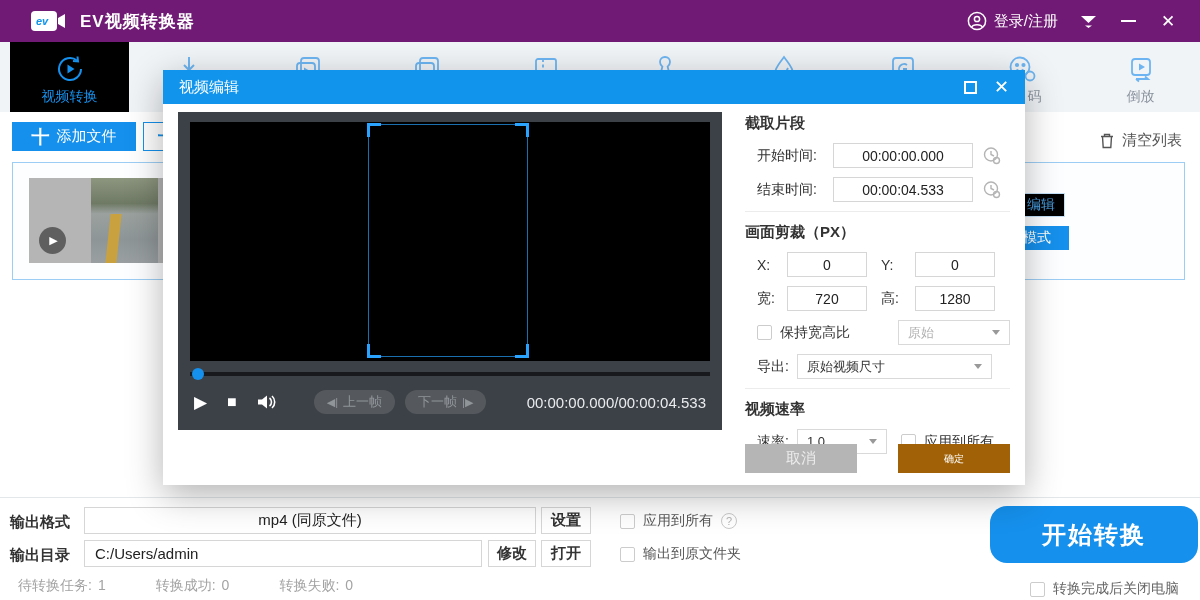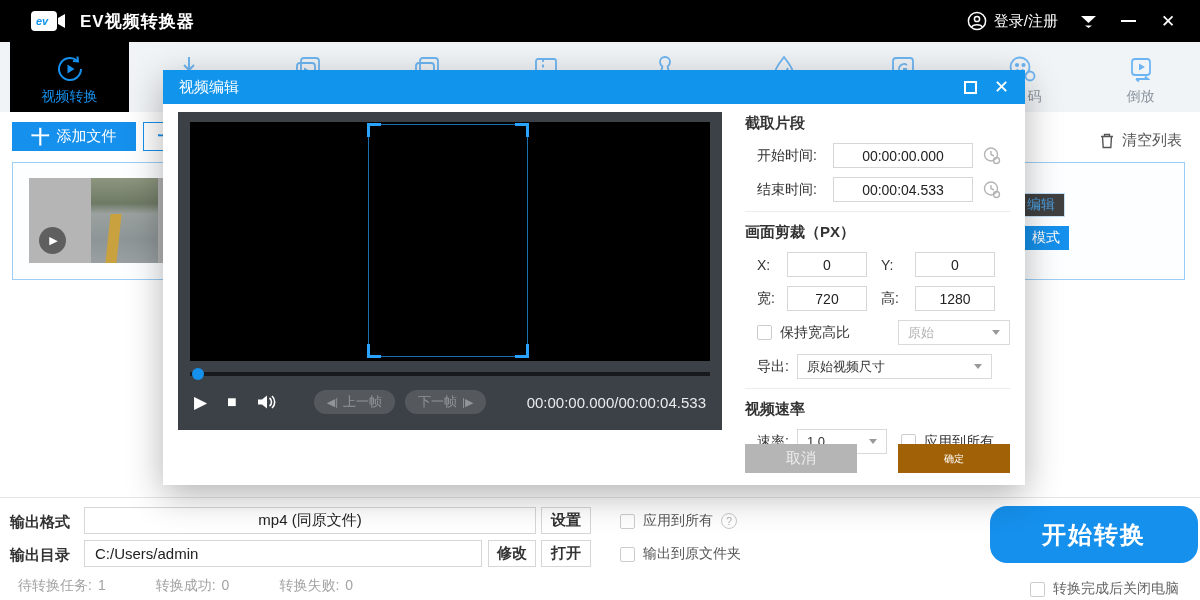--- a/index.html
+++ b/index.html
@@ -4,21 +4,21 @@
 <style>
   * { margin:0; padding:0; box-sizing:border-box; }
   html,body { background:#888; }
   #screen {
     position:relative; width:1200px; height:600px; background:#fff;
     font-family:"Liberation Sans", sans-serif; overflow:hidden;
     -webkit-font-smoothing:antialiased;
   }
   
   .titlebar { position:absolute; left:0; top:0; width:1200px; height:42px;
-    background:#000000; display:flex; align-items:center; color:#fff; }
+    background:#701a75; display:flex; align-items:center; color:#fff; }
   .logo { margin-left:30px; display:flex; align-items:center; }
   .app-title { margin-left:14px; font-size:17px; font-weight:bold; letter-spacing:1px; }
   .tb-right { margin-left:auto; margin-right:22px; display:flex; align-items:center; gap:20px; }
   .login { display:flex; align-items:center; gap:7px; font-size:15px; cursor:pointer; }
   .win-ic { display:flex; align-items:center; justify-content:center; width:20px; height:20px; cursor:pointer; }
   .minus { width:15px; height:2px; background:#fff; }
   .x-glyph { font-size:17px; line-height:1; }
   
   .toolbar { position:absolute; left:0; top:42px; width:1200px; height:70px;
     background:#f1f4f7; display:flex; padding-left:10px; }
@@ -44,25 +44,25 @@
   .thumb { position:absolute; left:16px; top:15px; width:140px; height:85px; background:#b5b5b5; overflow:hidden; }
   .thumb-photo { position:absolute; left:62px; top:0; width:67px; height:85px;
     background:linear-gradient(180deg,#8d967f 0%,#6f7a65 30%,#9aa19e 42%,#8e9597 72%,#9aa0a2 100%); }
   .thumb-path { position:absolute; left:26%; top:42%; width:16%; height:58%;
     background:#c9a23f; transform:skewX(-6deg); }
   .play-badge { position:absolute; left:10px; bottom:9px; width:27px; height:27px;
     border-radius:50%; background:rgba(88,88,88,.92); display:flex; align-items:center;
     justify-content:center; cursor:pointer; }
   .play-badge span { color:#fff; font-size:11px; margin-left:2px; }
   .li-edit { position:absolute; left:1000px; top:193px; width:65px; height:24px;
-    background:#404040; border:1px solid #c3e0f8; color:#4a9fe0; font-size:14px;
+    background:#000000; border:1px solid #c3e0f8; color:#4a9fe0; font-size:14px;
     display:flex; align-items:center; justify-content:flex-end; padding-right:9px; cursor:pointer; }
   .li-mode { position:absolute; left:1000px; top:226px; width:69px; height:24px;
     background:#1590ec; color:#fff; font-size:14px; display:flex; align-items:center;
-    justify-content:flex-end; padding-right:9px; cursor:pointer; }
+    justify-content:flex-end; padding-right:18px; cursor:pointer; }
   
   .sep-bottom { position:absolute; left:0; top:497px; width:1200px; height:1px; background:#e4e7ea; }
   .fld-label { position:absolute; font-size:15px; font-weight:bold; color:#333; }
   .ipt { border:1px solid #d6d6d6; background:#fff; font-size:15px; color:#222;
     font-family:"Liberation Sans",sans-serif; outline:none; }
   .out-format { position:absolute; left:84px; top:507px; width:452px; height:27px; text-align:center; }
   .out-dir { position:absolute; left:84px; top:540px; width:398px; height:27px; padding-left:10px; }
   .mini-btn { position:absolute; height:27px; background:#fff; border:1px solid #d6d6d6;
     font-size:15px; font-weight:bold; color:#333; display:flex; align-items:center;
     justify-content:center; cursor:pointer; }

